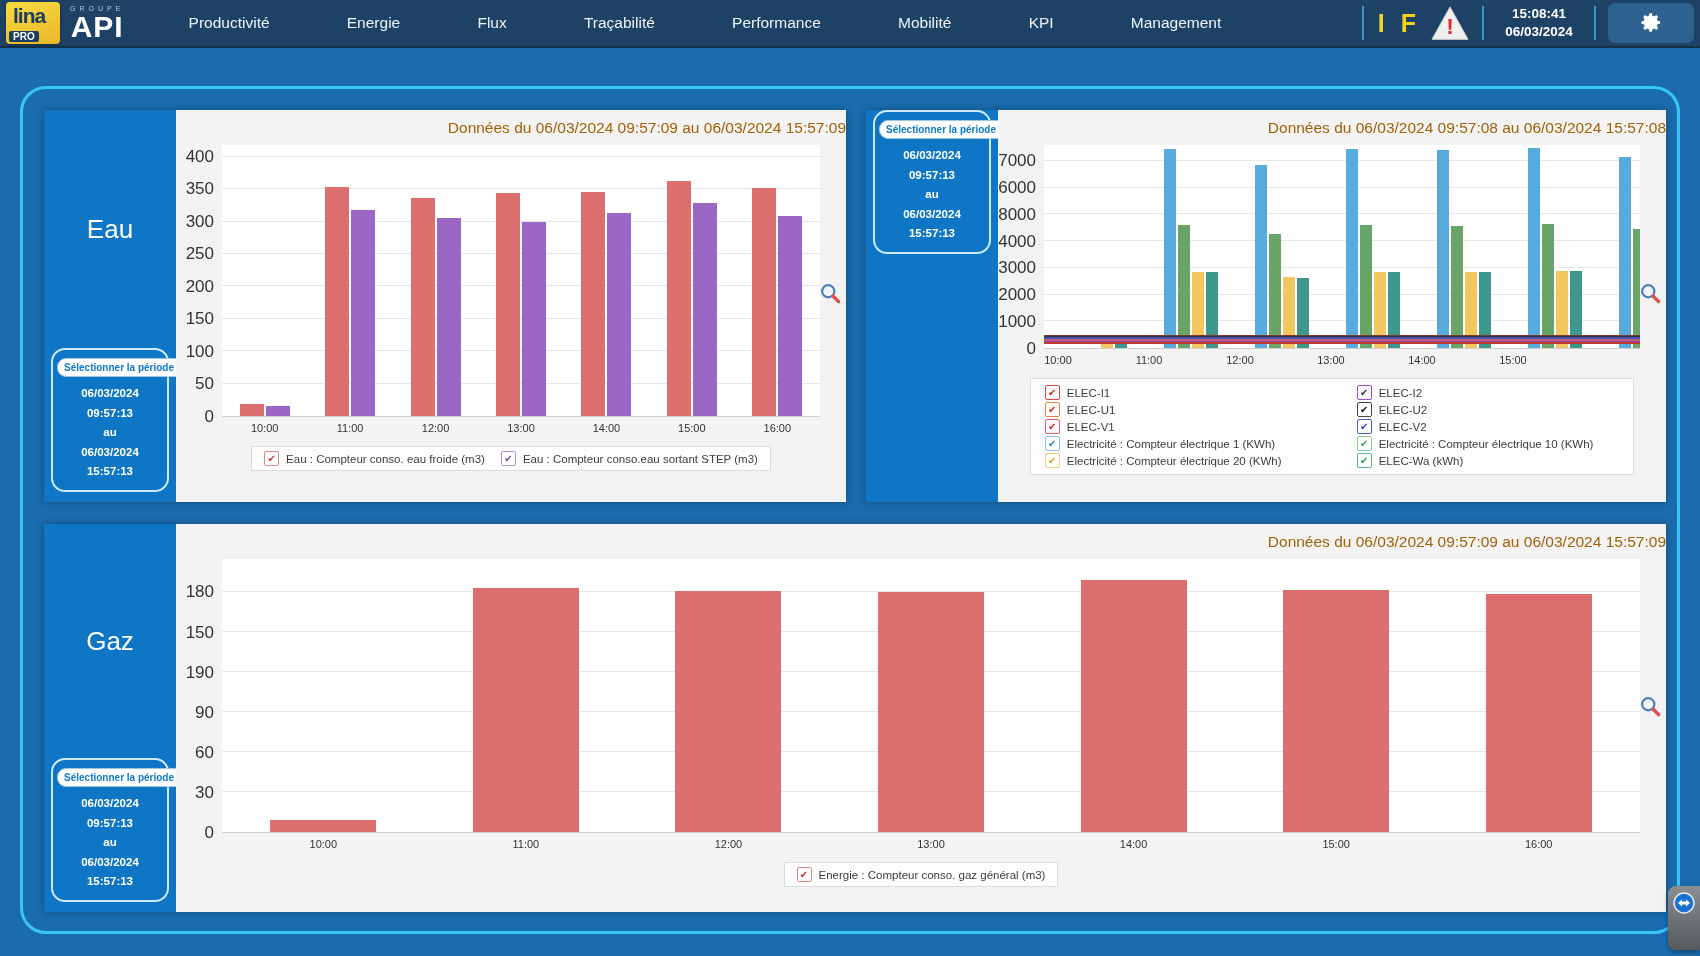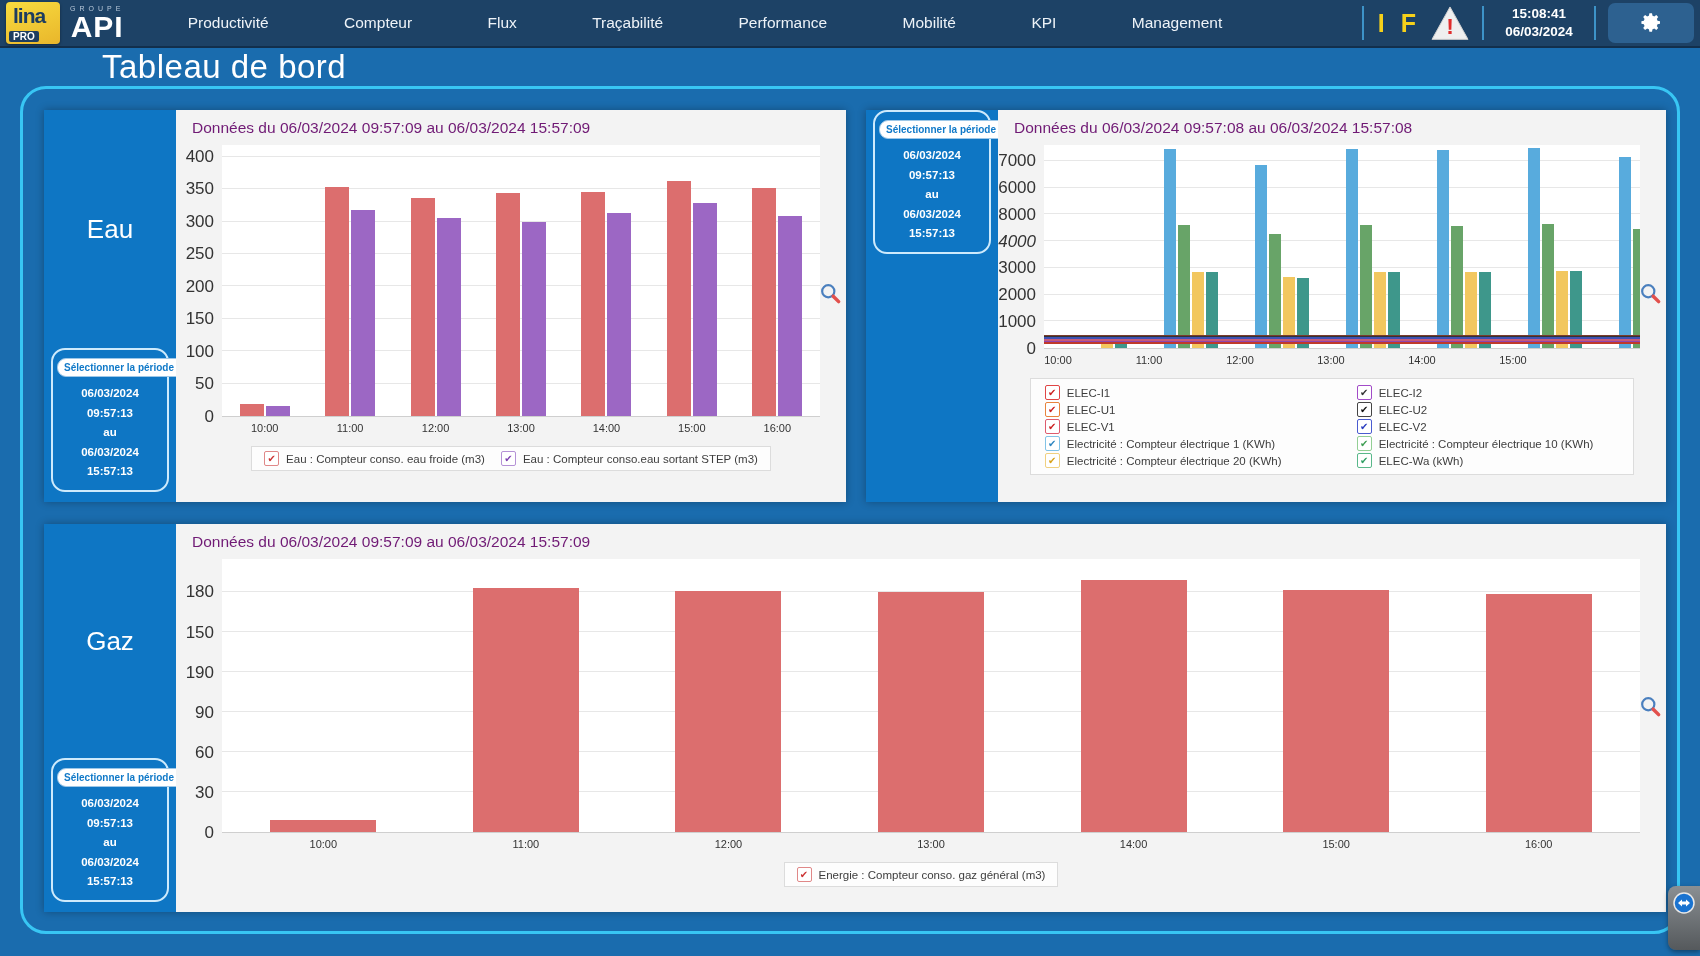--- a/index.html
+++ b/index.html
@@ -45,21 +45,21 @@
               color:#fff;font-size:26px;font-weight:400;}
   .panel-elec .side-label{font-size:23px;}
   .period{margin:0 7px 10px 7px;border:2px solid #cdeafc;border-radius:14px;padding:8px 4px;text-align:center;}
   .period-btn{display:block;margin:0 auto 7px auto;background:#fff;color:#1079c8;border:1px solid #9cc7e8;
               border-radius:9px;font-size:10px;font-weight:bold;padding:3px 6px;cursor:pointer;
               font-family:"Liberation Sans",sans-serif;white-space:nowrap;}
   .pdate{color:#fff;font-size:11.5px;font-weight:bold;line-height:1.7;}
   .pau{color:#fff;font-size:11.5px;font-weight:bold;line-height:1.7;}
 
   .chart-card{flex:1;background:#f3f3f3;position:relative;min-width:0;}
-  .chart-title{text-align:left;color:#701a75;font-size:15.5px;padding:9px 0 4px 16px;}
+  .chart-title{text-align:right;color:#a16207;font-size:15.5px;padding:9px 0 4px 16px;}
   .chart-area{position:relative;margin:4px 26px 0 6px;}
   .panel-eau .chart-area{height:272px;}
   .panel-elec .chart-area{height:204px;}
   .panel-gaz .chart-area{height:274px;}
   .y-axis{position:absolute;left:0;top:0;bottom:0;width:40px;}
   .ytick{position:absolute;right:8px;transform:translateY(50%);font-size:17px;color:#333;}
   .plot{position:absolute;left:40px;right:0;top:0;bottom:0;background:#fff;
         border-bottom:1.5px solid #cfcfcf;overflow:hidden;}
   .gridline{position:absolute;left:0;right:0;height:1px;background:#e7e7e7;}
   .bar-group{position:absolute;bottom:0;height:100%;transform:translateX(-50%);
@@ -94,21 +94,21 @@
     <div class="logo-lina">
       <span class="lina">lina</span>
       <span class="pro">PRO</span>
     </div>
     <div class="logo-api">
       <span class="groupe">Groupe</span>
       <span class="api">API</span>
     </div>
     <nav class="nav" id="nav">
         <div class="nav-item">Productivité</div>
-        <div class="nav-item">Compteur</div>
+        <div class="nav-item">Energie</div>
         <div class="nav-item">Flux</div>
         <div class="nav-item">Traçabilité</div>
         <div class="nav-item">Performance</div>
         <div class="nav-item">Mobilité</div>
         <div class="nav-item">KPI</div>
         <div class="nav-item">Management</div>
       </nav>
     <div class="tb-right">
       <div class="vdiv"></div>
       <span class="ind">I</span>
@@ -125,21 +125,20 @@
       <div class="vdiv"></div>
       <button class="gear-btn">
         <svg viewBox="0 0 24 24">
           <path fill="#ffffff" d="M12 8.5A3.5 3.5 0 1 0 12 15.5 3.5 3.5 0 0 0 12 8.5zm0 5.5a2 2 0 1 1 0-4 2 2 0 0 1 0 4zm9-1.2v-2.6l-2.5-.5a7 7 0 0 0-.7-1.7l1.4-2.1-1.9-1.9-2.1 1.4a7 7 0 0 0-1.7-.7L13 2.2h-2.6l-.5 2.5a7 7 0 0 0-1.7.7L6.1 4 4.2 5.9l1.4 2.1a7 7 0 0 0-.7 1.7l-2.5.5v2.6l2.5.5c.16.6.4 1.17.7 1.7l-1.4 2.1 1.9 1.9 2.1-1.4c.53.3 1.1.54 1.7.7l.5 2.5H13l.5-2.5c.6-.16 1.17-.4 1.7-.7l2.1 1.4 1.9-1.9-1.4-2.1c.3-.53.54-1.1.7-1.7z"></path>
         </svg>
       </button>
     </div>
   </header>
 
   <div class="frame"></div>
-  <h1 class="page-title">Tableau de bord</h1>
 
   <section class="panel panel-eau">
     <aside class="side">
       <div class="side-label">Eau</div>
       <div class="period">
         <button class="period-btn">Sélectionner la période :</button>
         <div class="pdate">06/03/2024 09:57:13</div>
         <div class="pau">au</div>
         <div class="pdate">06/03/2024 15:57:13</div>
       </div>
@@ -235,21 +234,21 @@
       </div>
     </aside>
     <div class="chart-card">
       <div class="chart-title">Données du 06/03/2024 09:57:08 au 06/03/2024 15:57:08</div>
       <div class="chart-area">
         <div class="y-axis">
             <div class="ytick" style="bottom: 0%;">0</div>
             <div class="ytick" style="bottom: 13.1579%;">1000</div>
             <div class="ytick" style="bottom: 26.3158%;">2000</div>
             <div class="ytick" style="bottom: 39.4737%;">3000</div>
-            <div class="ytick" style="bottom: 52.6316%; font-style: italic;">4000</div>
+            <div class="ytick" style="bottom: 52.6316%;">4000</div>
             <div class="ytick" style="bottom: 65.7895%;">8000</div>
             <div class="ytick" style="bottom: 78.9474%;">6000</div>
             <div class="ytick" style="bottom: 92.1053%;">7000</div>
           </div>
         <div class="plot">
             <div class="gridline" style="bottom: 13.1579%;"></div>
             <div class="gridline" style="bottom: 26.3158%;"></div>
             <div class="gridline" style="bottom: 39.4737%;"></div>
             <div class="gridline" style="bottom: 52.6316%;"></div>
             <div class="gridline" style="bottom: 65.7895%;"></div>

